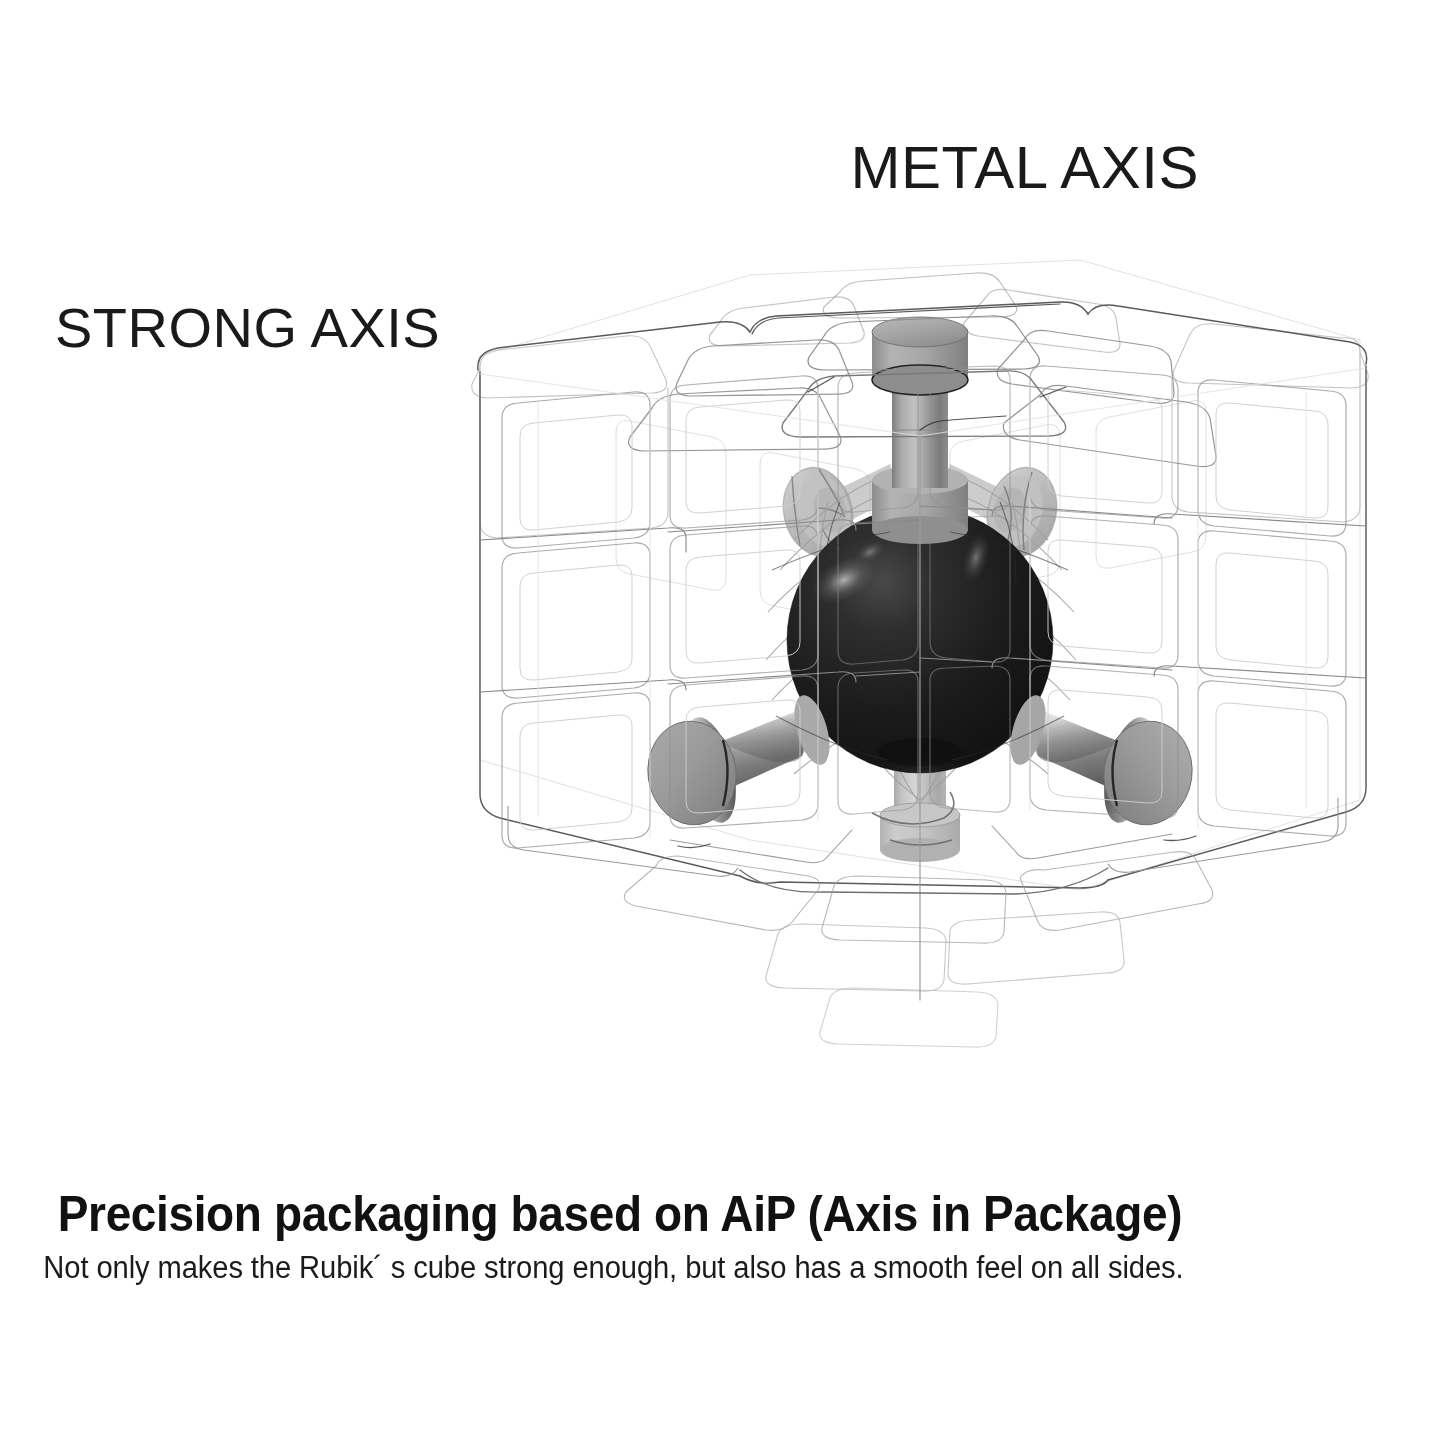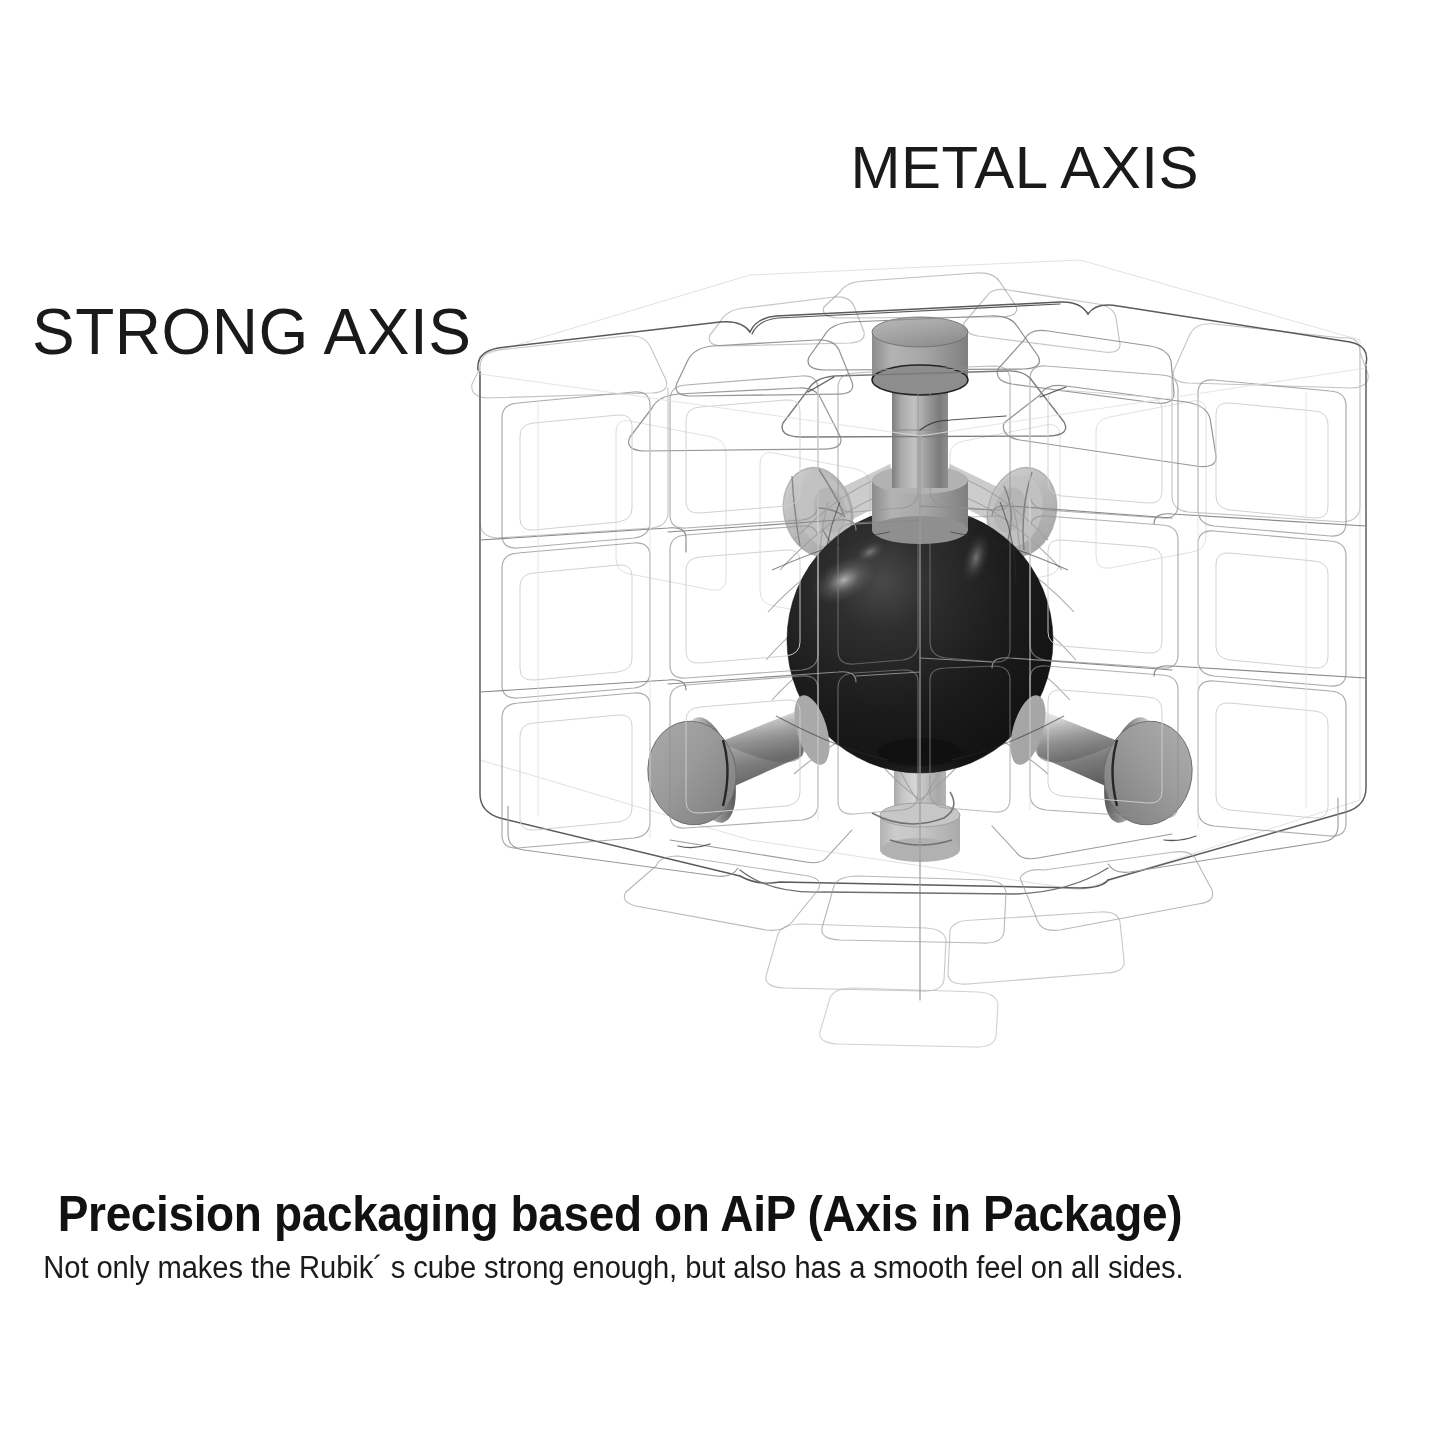--- a/index.html
+++ b/index.html
@@ -34,23 +34,23 @@
     white-space: nowrap;
     line-height: 1;
   }
   #label-metal-axis {
     right: 68px;
     top: 138px;
     font-size: 60px;
     text-align: right;
   }
   #label-strong-axis {
-    left: 32px;
+    left: 55px;
     top: 300px;
-    font-size: 64px;
+    font-size: 56px;
   }
 
   
   #caption {
     position: absolute;
     left: 0;
     top: 1188px;
     width: 1445px;
   }
   #caption-title {

